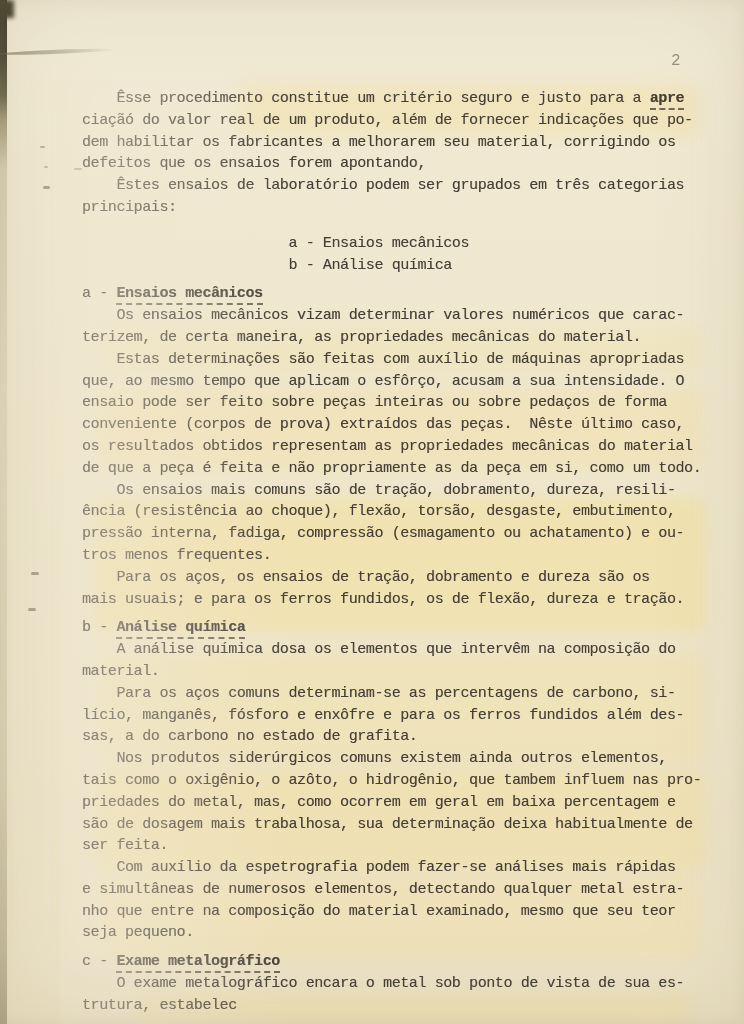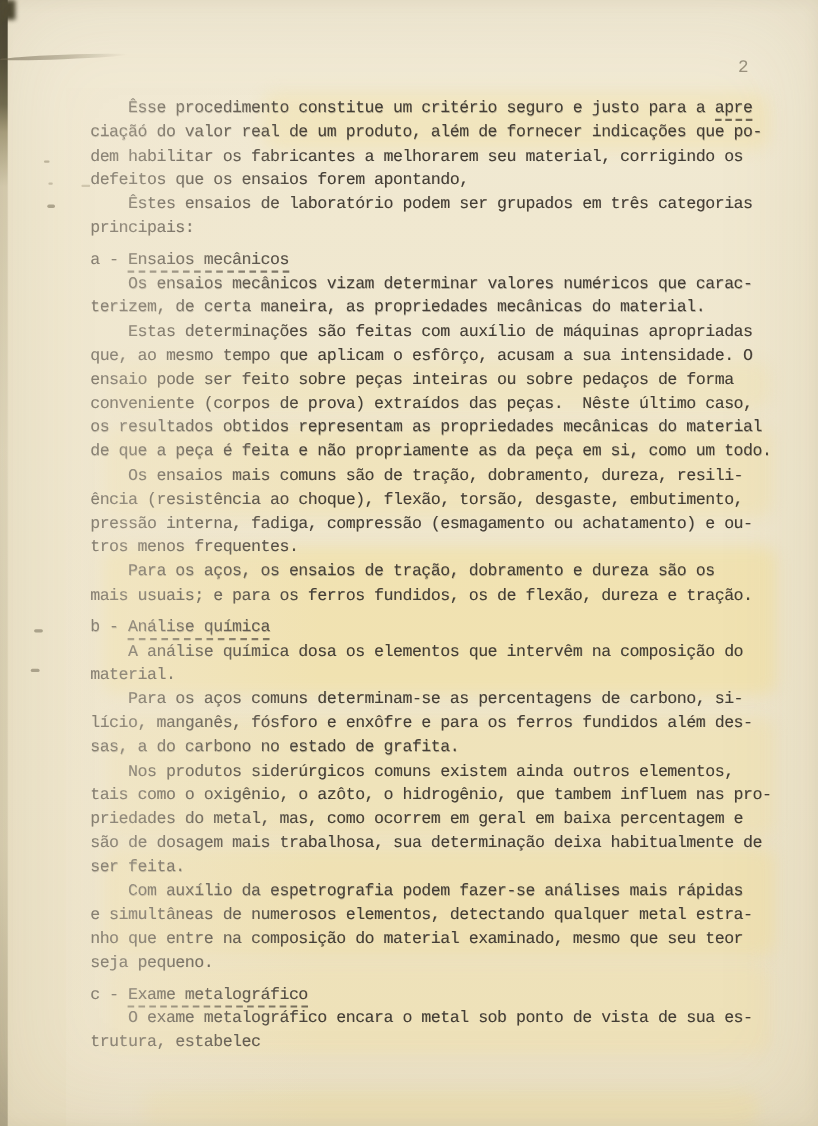--- a/index.html
+++ b/index.html
@@ -43,20 +43,21 @@
     line-height: 21.8px;
     letter-spacing: -0.4px;
     text-shadow: 0.35px 0.35px 0 rgba(62,56,48,.35);
   }
   .line { white-space: pre; height: 21.8px; }
   .k-heading { margin-top: 7px; }
   .k-body + .k-list { margin-top: 14px; }
   .u {
     border-bottom: 2px dashed rgba(62,55,44,.72);
     padding-bottom: 1px;
+    font-weight: bold;
   }
 
   
   .fade-left {
     position: absolute; z-index: 3; pointer-events: none;
     left: 60px; top: 80px; width: 230px; height: 944px;
     background: linear-gradient(90deg,
       rgba(240,231,209,.34) 0%,
       rgba(240,231,209,.46) 25%,
       rgba(240,231,209,.28) 55%,
@@ -113,20 +114,22 @@
 
   <div class="page-number">2</div>
 
   <div class="doc">
       <div class="line k-body"><span>    Êsse procedimento constitue um critério seguro e justo para a </span><span class="u">apre</span></div>
       <div class="line k-body"><span>ciaçãó do valor real de um produto, além de fornecer indicações que po-</span></div>
       <div class="line k-body"><span>dem habilitar os fabricantes a melhorarem seu material, corrigindo os</span></div>
       <div class="line k-body"><span>defeitos que os ensaios forem apontando,</span></div>
       <div class="line k-body"><span>    Êstes ensaios de laboratório podem ser grupados em três categorias</span></div>
       <div class="line k-body"><span>principais:</span></div>
+      <div class="line k-list"><span>                        a - Ensaios mecânicos</span></div>
+      <div class="line k-list"><span>                        b - Análise química</span></div>
       <div class="line k-heading"><span>a - </span><span class="u">Ensaios mecânicos</span></div>
       <div class="line k-body"><span>    Os ensaios mecânicos vizam determinar valores numéricos que carac-</span></div>
       <div class="line k-body"><span>terizem, de certa maneira, as propriedades mecânicas do material.</span></div>
       <div class="line k-body"><span>    Estas determinações são feitas com auxílio de máquinas apropriadas</span></div>
       <div class="line k-body"><span>que, ao mesmo tempo que aplicam o esfôrço, acusam a sua intensidade. O</span></div>
       <div class="line k-body"><span>ensaio pode ser feito sobre peças inteiras ou sobre pedaços de forma</span></div>
       <div class="line k-body"><span>conveniente (corpos de prova) extraídos das peças.  Nêste último caso,</span></div>
       <div class="line k-body"><span>os resultados obtidos representam as propriedades mecânicas do material</span></div>
       <div class="line k-body"><span>de que a peça é feita e não propriamente as da peça em si, como um todo.</span></div>
       <div class="line k-body"><span>    Os ensaios mais comuns são de tração, dobramento, dureza, resili-</span></div>

